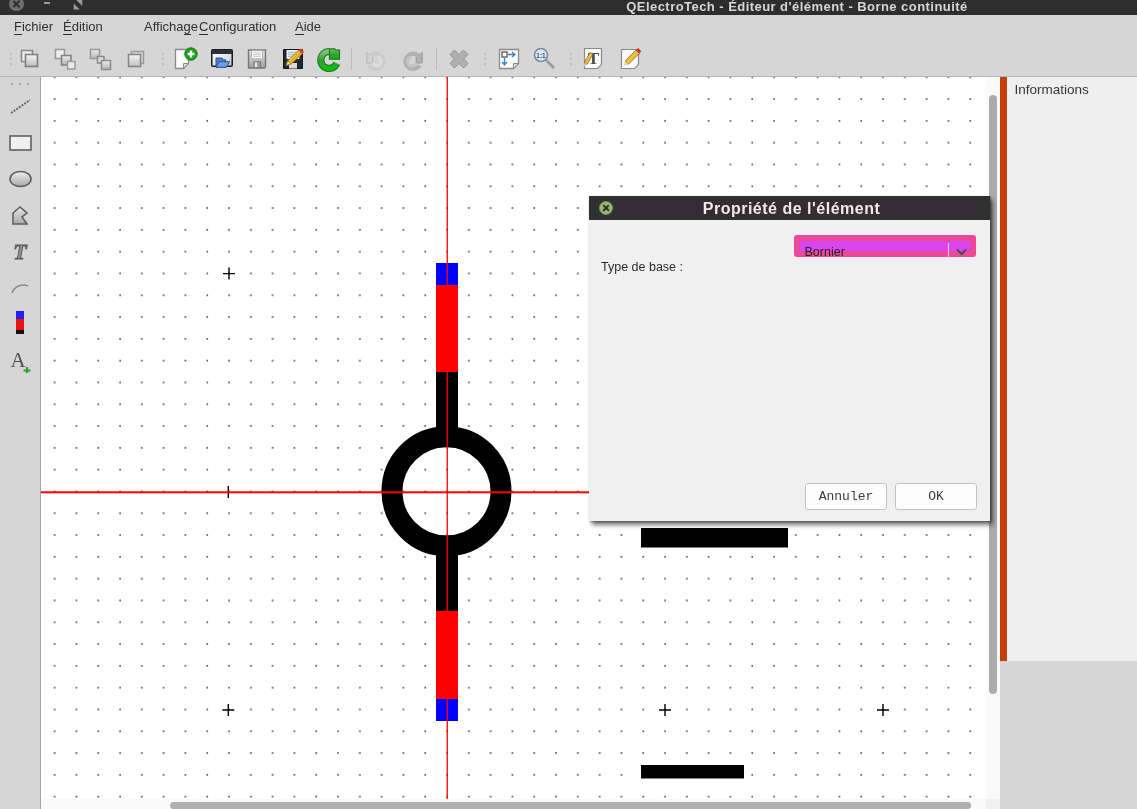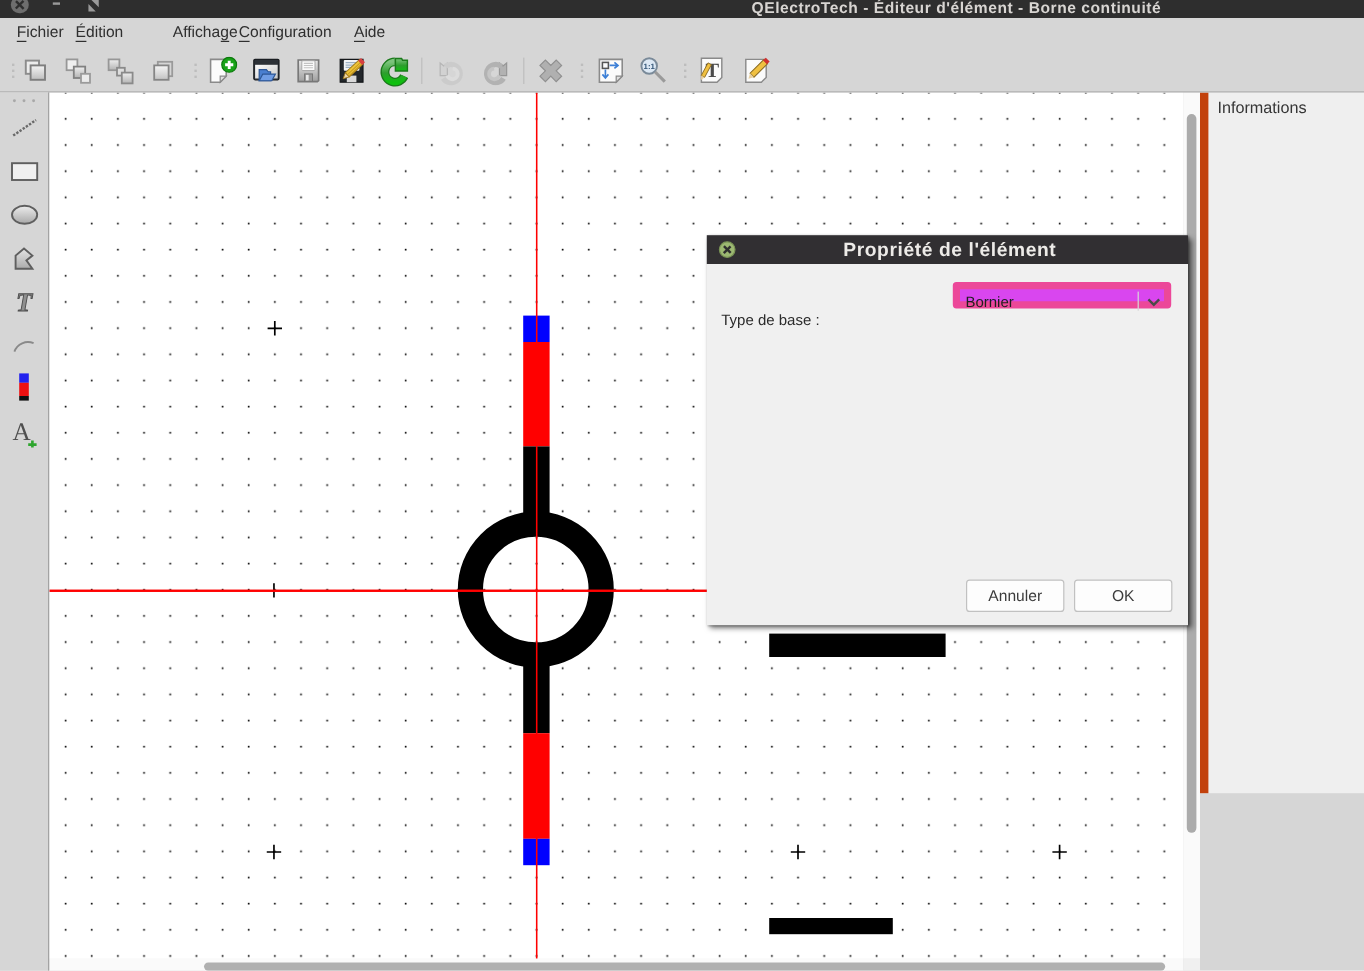--- a/index.html
+++ b/index.html
@@ -45,21 +45,21 @@
 #dlg-title { position:absolute; left:0; top:0; width:401px; height:24px; background:#312f32; }
 #dlg-title .dtitle { position:absolute; left:2px; top:4px; width:401px; text-align:center; font-size:16px; font-weight:bold; color:#edebe8; letter-spacing:0.5px; }
 #dlg-close { position:absolute; left:10px; top:5px; width:14px; height:14px; border-radius:50%; background:#9cb872; border:1px solid #7a9455; }
 #dlg-close:before, #dlg-close:after { content:""; position:absolute; left:2.4px; top:5.2px; width:8.2px; height:2.2px; background:#2f2f2f; }
 #dlg-close:before { transform:rotate(45deg); }
 #dlg-close:after { transform:rotate(-45deg); }
 #dlg-label { position:absolute; left:12px; top:43.5px; font-size:12.5px; color:#2b2b2b;margin-top:20px; }
 #combo { position:absolute; left:205px; top:39px; width:182px; height:22px; background:#d946ef; border:6px solid #ec4899; border-radius:3px; }
 #combo .ctext { position:absolute; left:4.5px; top:3.5px; font-size:12.5px; color:#1f1f1f; }
 #combo .csep { position:absolute; right:21px; top:2px; width:1px; height:16px; background:#d8d8d8; }
-.btn { position:absolute; top:287px; width:82px; height:27px; background:#fdfdfd; border:1px solid #c1c1c1; border-radius:3px; font-size:13px; color:#3c3c3c; text-align:center; line-height:25px; }
+.btn { position:absolute; top:287px; width:82px; height:27px; background:#fdfdfd; border:1px solid #c1c1c1; border-radius:3px; font-size:13px; color:#3c3c3c; text-align:center; line-height:25px;font-family:Liberation Mono, monospace; }
 #btn-annuler { left:216px; }
 #btn-ok { left:306px; }
 </style>
 </head>
 <body>
 <div id="app">
 
   <svg id="canvas" viewBox="41 77 945 722" width="945" height="722">
     <defs>
       <pattern id="grid" x="0" y="0" width="21.8" height="21.8" patternUnits="userSpaceOnUse">

